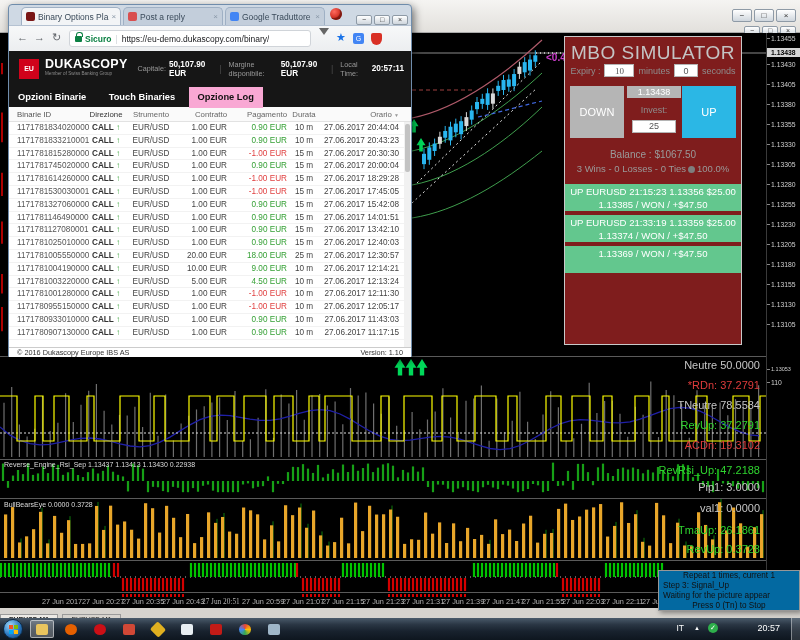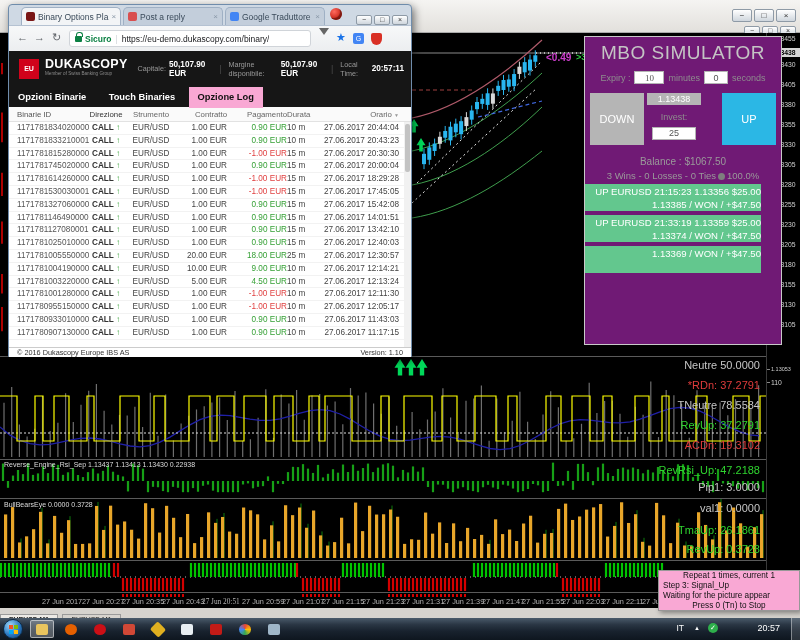--- a/index.html
+++ b/index.html
@@ -28,35 +28,35 @@
 #ann-grn{left:576px;top:52px;color:#2ecc40;font-size:9px;font-weight:bold}
 
 .sep{position:absolute;left:0;width:800px;height:1px;background:#5a5a5a}
 
 .ilab{position:absolute;right:40px;text-align:right;font-size:11px;white-space:nowrap}
 .ptitle{position:absolute;left:4px;color:#ddd;font-size:7px;white-space:nowrap;z-index:3}
 .scl{position:absolute;left:769px;font-size:6.5px;color:#cfcfcf;white-space:nowrap}
 .tl{position:absolute;top:597px;font-size:7.3px;color:#b4b4b4;white-space:nowrap}
 
 
-#sim{left:584px;top:36px;width:198px;height:309px;background:#701a75;border:1px solid #c9c9c9;z-index:5}
+#sim{left:564px;top:36px;width:178px;height:309px;background:#7f1d1d;border:1px solid #c9c9c9;z-index:5}
 #sim-title{margin-top:5px;text-align:center;font-size:19px;color:#c4c4c4;letter-spacing:.5px}
-#expiry-row{display:flex;justify-content:center;align-items:center;gap:4px;margin-top:7px;font-size:9px;color:#8e8e8e}
+#expiry-row{display:flex;justify-content:center;align-items:center;gap:4px;font-size:9px;color:#8e8e8e}
 .sim-inp{border:1px solid #b4b4b4;background:#fff;height:13px;text-align:center;font-size:9px;color:#555;font-family:"Liberation Sans",sans-serif}
 #btn-row{position:relative;height:52px;margin-top:9px}
 .simbtn{position:absolute;top:0;width:54px;height:52px;display:flex;align-items:center;justify-content:center;
   color:#fff;font-size:11px;cursor:pointer}
 #mid-col{position:absolute;left:62px;top:0;width:54px;text-align:center}
 #price-bar{height:12px;background:#b5b5b5;color:#fff;font-size:9px;line-height:12px}
 #invest-lb{font-size:9px;color:#8e8e8e;margin-top:7px}
 #balance{text-align:center;font-size:10px;color:#9a9a9a;margin-top:11px}
 #stats{text-align:center;font-size:9.5px;color:#9a9a9a;margin-top:3px}
 .dot{display:inline-block;width:7px;height:7px;border-radius:50%;background:#7e7e7e;margin:0 2px;vertical-align:-1px}
 .banner{position:absolute;left:0;width:176px;height:27px;background:#63c78e;color:#fff;
-  text-align:right;font-size:9.6px;line-height:13px;padding-top:1px}
+  text-align:center;font-size:9.6px;line-height:13px;padding-top:1px}
 
 
 #chrome{left:8px;top:4px;width:404px;height:353px;background:#cfd9e4;border:1px solid #6f8cab;
   border-radius:4px 4px 0 0;box-shadow:2px 3px 8px rgba(0,0,0,.55);z-index:10}
 .ctab{position:absolute;top:2px;height:18px;width:100px;border:1px solid #9fb0c4;border-bottom:none;
   border-radius:5px 5px 0 0;background:#c3cedb;display:flex;align-items:center;padding:0 4px;
   font-size:8.5px;color:#3a4a5a;white-space:nowrap;overflow:hidden}
 .ctab.active{background:#f2f4f6;z-index:2}
 .fav{width:9px;height:9px;border-radius:2px;margin-right:3px;flex:none}
 .tabx{margin-left:auto;color:#8a98a8;font-size:8px;padding-left:3px}
@@ -93,31 +93,31 @@
 .ntab{display:inline-block;line-height:21px;padding:0 9px;font-size:9.3px;font-weight:bold;color:#fff}
 .ntab.active{background:#f9a8d4;color:#111}
 #thead{height:15px;background:#fafafa;border-bottom:1px solid #e2e2e2;display:flex;align-items:center;
   font-size:7.8px;color:#666}
 .tr{display:flex;height:12.8px;line-height:12.8px;border-bottom:1px solid #f2f2f2;font-size:8.2px;color:#444}
 .c1{width:76px;padding-left:8px;color:#555}
 .c2{width:42px;text-align:center;font-weight:bold;color:#333}
 .c3{width:48px;text-align:center}
 .c4{width:52px;text-align:right}
 .c5{width:60px;text-align:right}
-.c6{width:34px;text-align:left}
+.c6{width:34px;text-align:center}
 .c7{width:82px;text-align:right;padding-right:4px}
 .up-ar{color:#35a035;font-weight:bold}
 .pos{color:#35a035}.neg{color:#e04040}
 #tscroll{position:absolute;right:0;top:71px;width:7px;height:234px;background:#f1f1f1}
 #tthumb{position:absolute;left:1px;top:2px;width:5px;height:48px;background:#c3c3c3;border-radius:2px}
 #cfooter{position:absolute;left:0;bottom:0;width:402px;height:10px;background:#fff;border-top:1px solid #ccc;
   display:flex;justify-content:space-between;font-size:7.3px;color:#333;padding:0 8px;line-height:9px}
 
 
-#popup{left:658px;top:570px;width:142px;height:41px;background:#f9a8d4;border:1px solid #979797;
+#popup{left:658px;top:570px;width:142px;height:41px;background:#0369a1;border:1px solid #979797;
   box-shadow:2px 2px 5px rgba(0,0,0,.4);font-size:8.2px;color:#111;z-index:30;line-height:10px}
 .pl-c{text-align:center}.pl-l{padding-left:4px}
 
 
 #mt4tabs{left:0;top:608px;width:800px;height:10px;background:#d6d3ce;z-index:20}
 .mtab{display:inline-block;height:10px;line-height:9px;font-size:6.8px;padding:0 8px;border:1px solid #9a9a9a;
   border-bottom:none;background:#d6d3ce;color:#222}
 .mtab.active{background:#eceae6;font-weight:bold}
 #taskbar{left:0;top:618px;width:800px;height:22px;z-index:25;
   background:linear-gradient(#4a5a6a,#2a3644 30%,#18222e 60%,#0e161f)}

